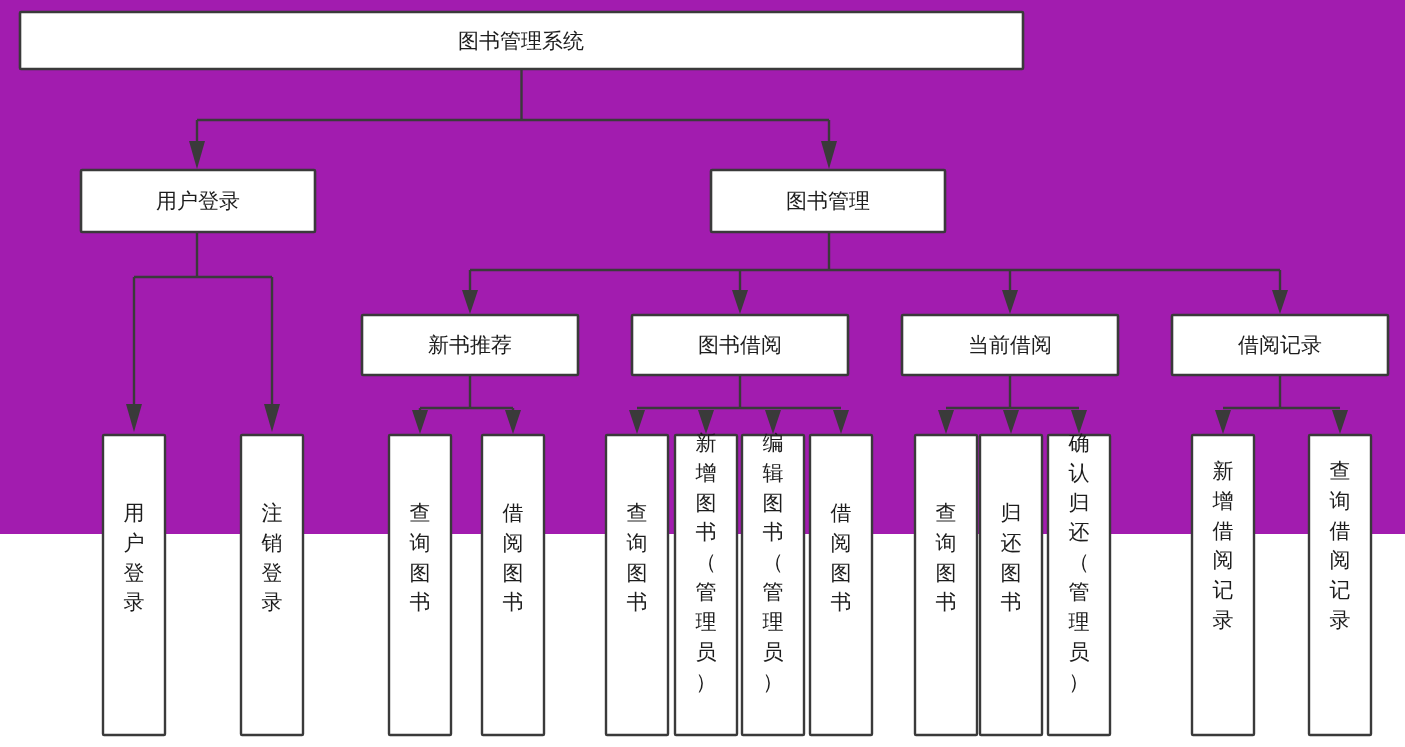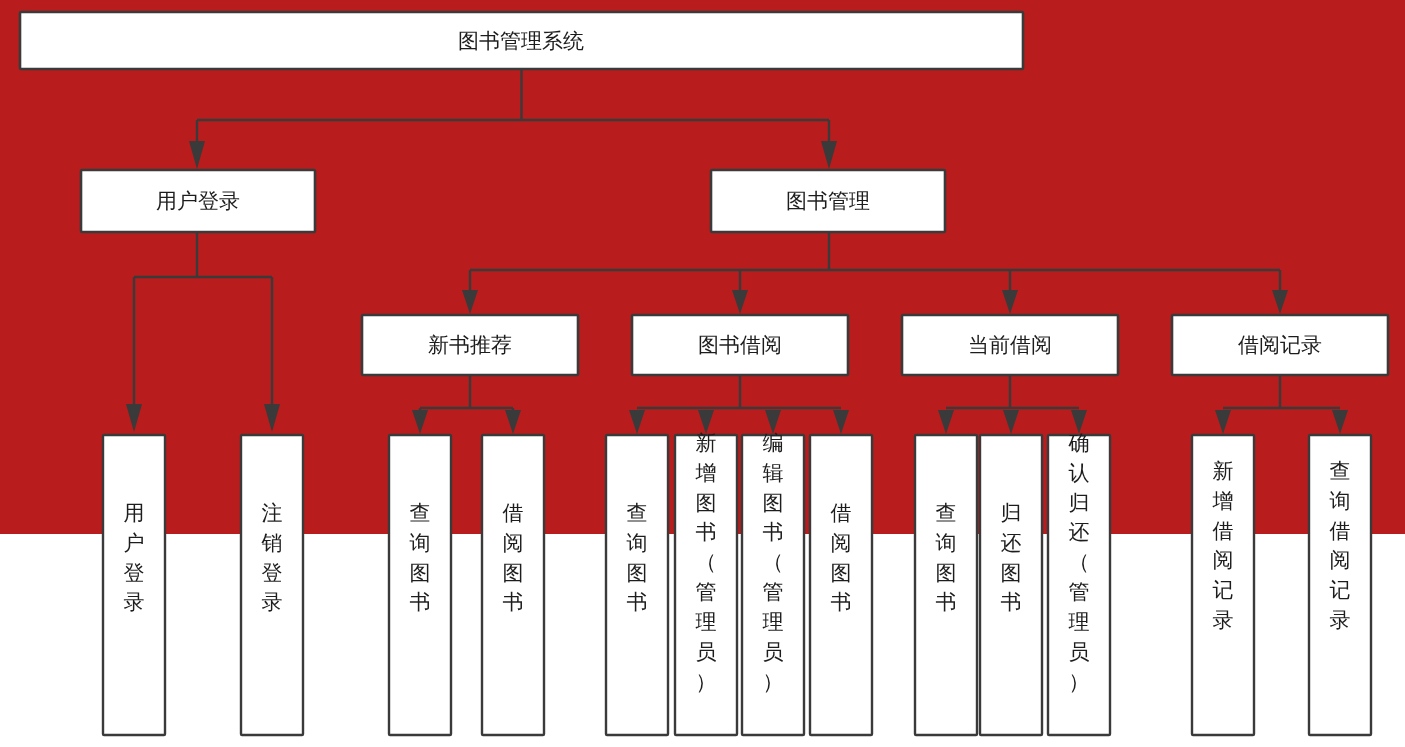--- a/index.html
+++ b/index.html
@@ -11,21 +11,21 @@
   body {
     width: 1405px;
     height: 747px;
     overflow: hidden;
     font-family: "DejaVu Sans", "Liberation Sans", sans-serif;
   }
   #diagram-root {
     position: relative;
     width: 1405px;
     height: 534px;
-    background: #b91c1c;
+    background: #a21caf;
     text-align: center;
   }
   svg#flow-svg {
     position: absolute;
     left: 0;
     top: 0;
     width: 1405px;
     height: 747px;
     display: block;
   }

